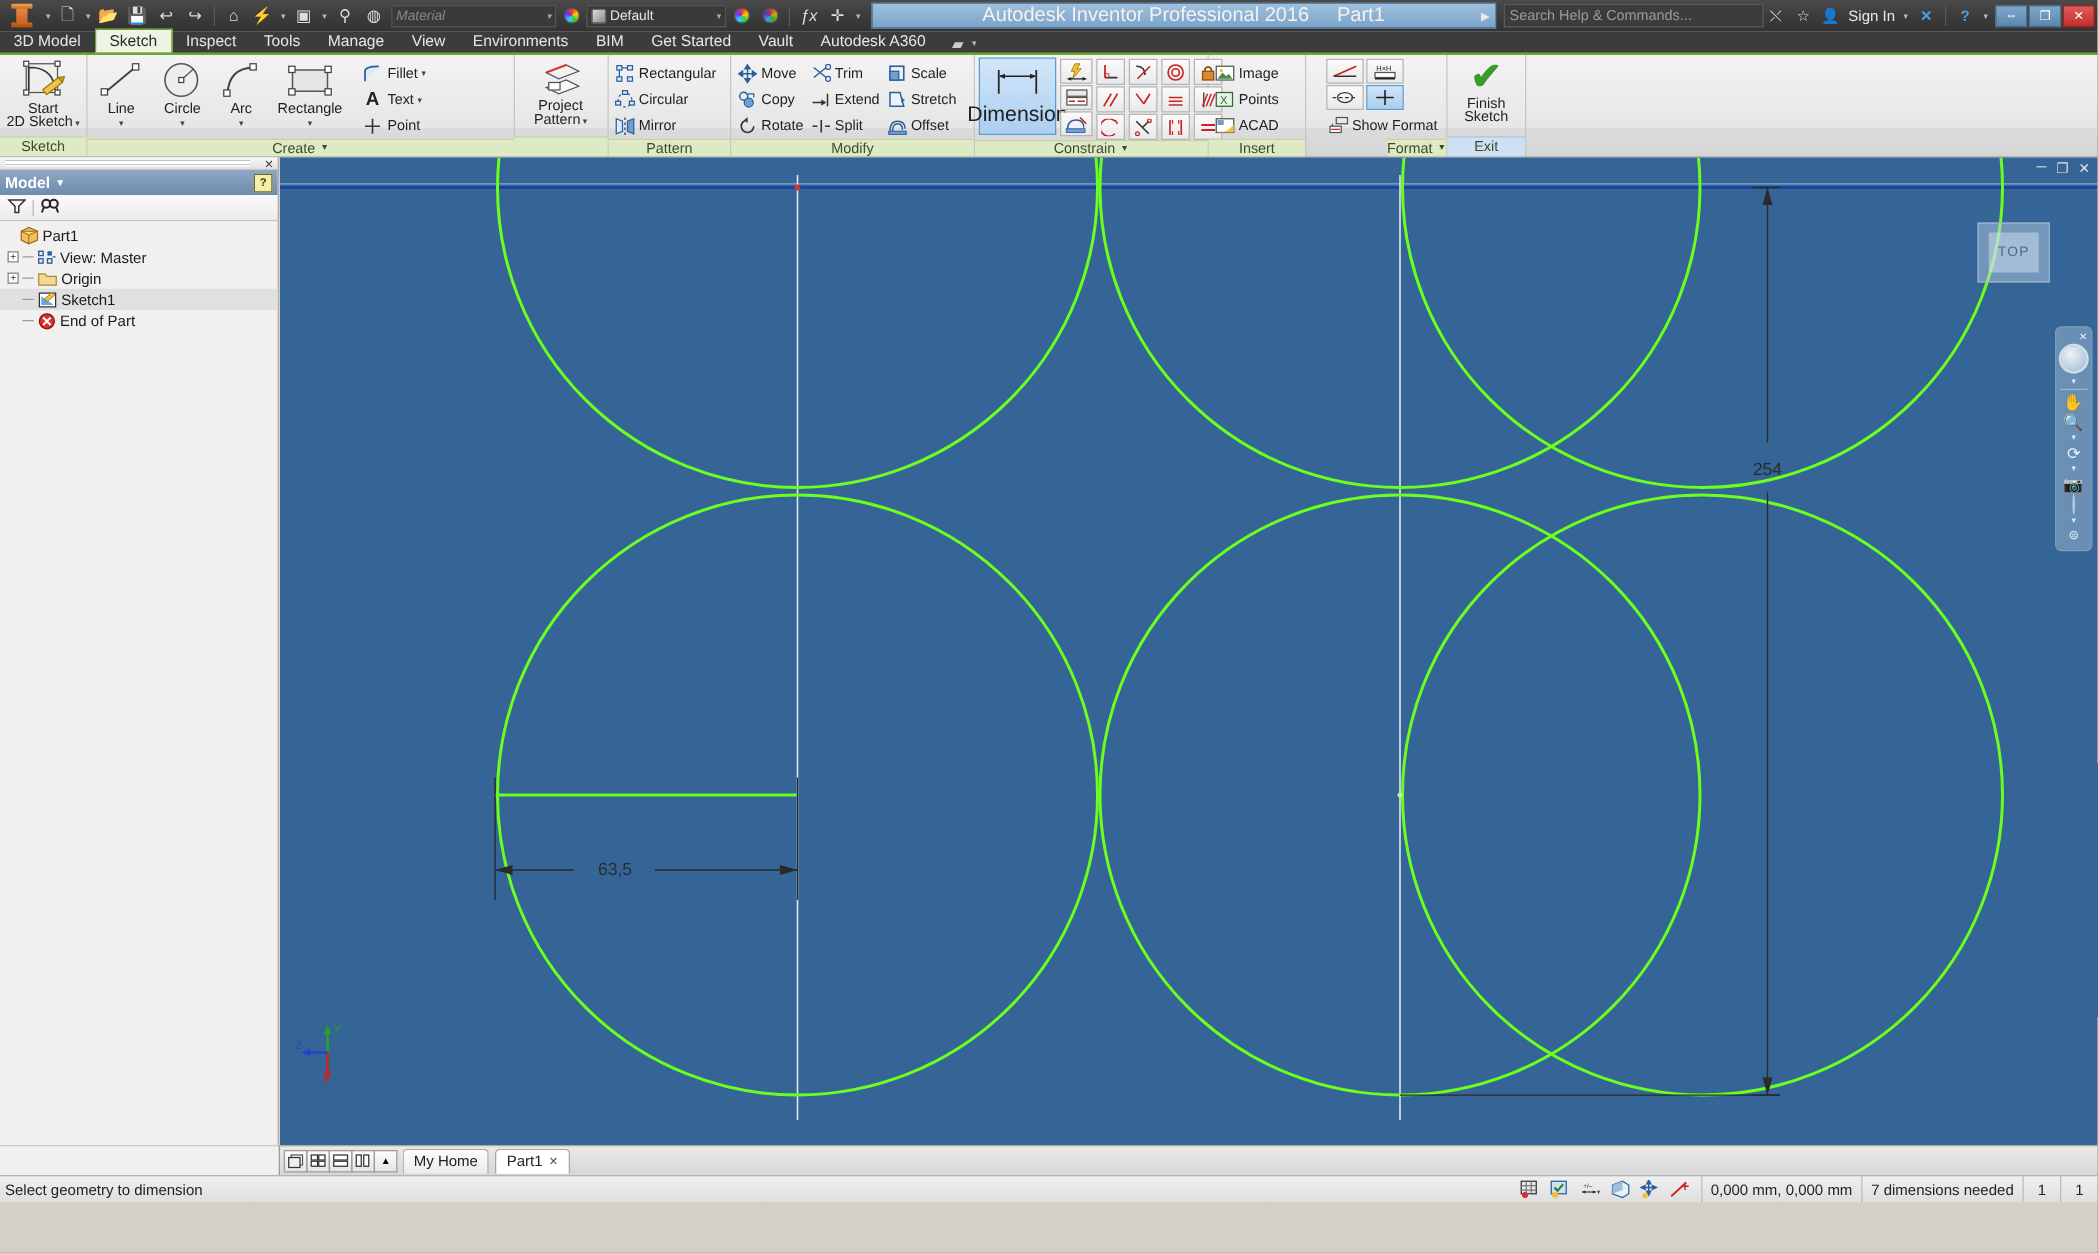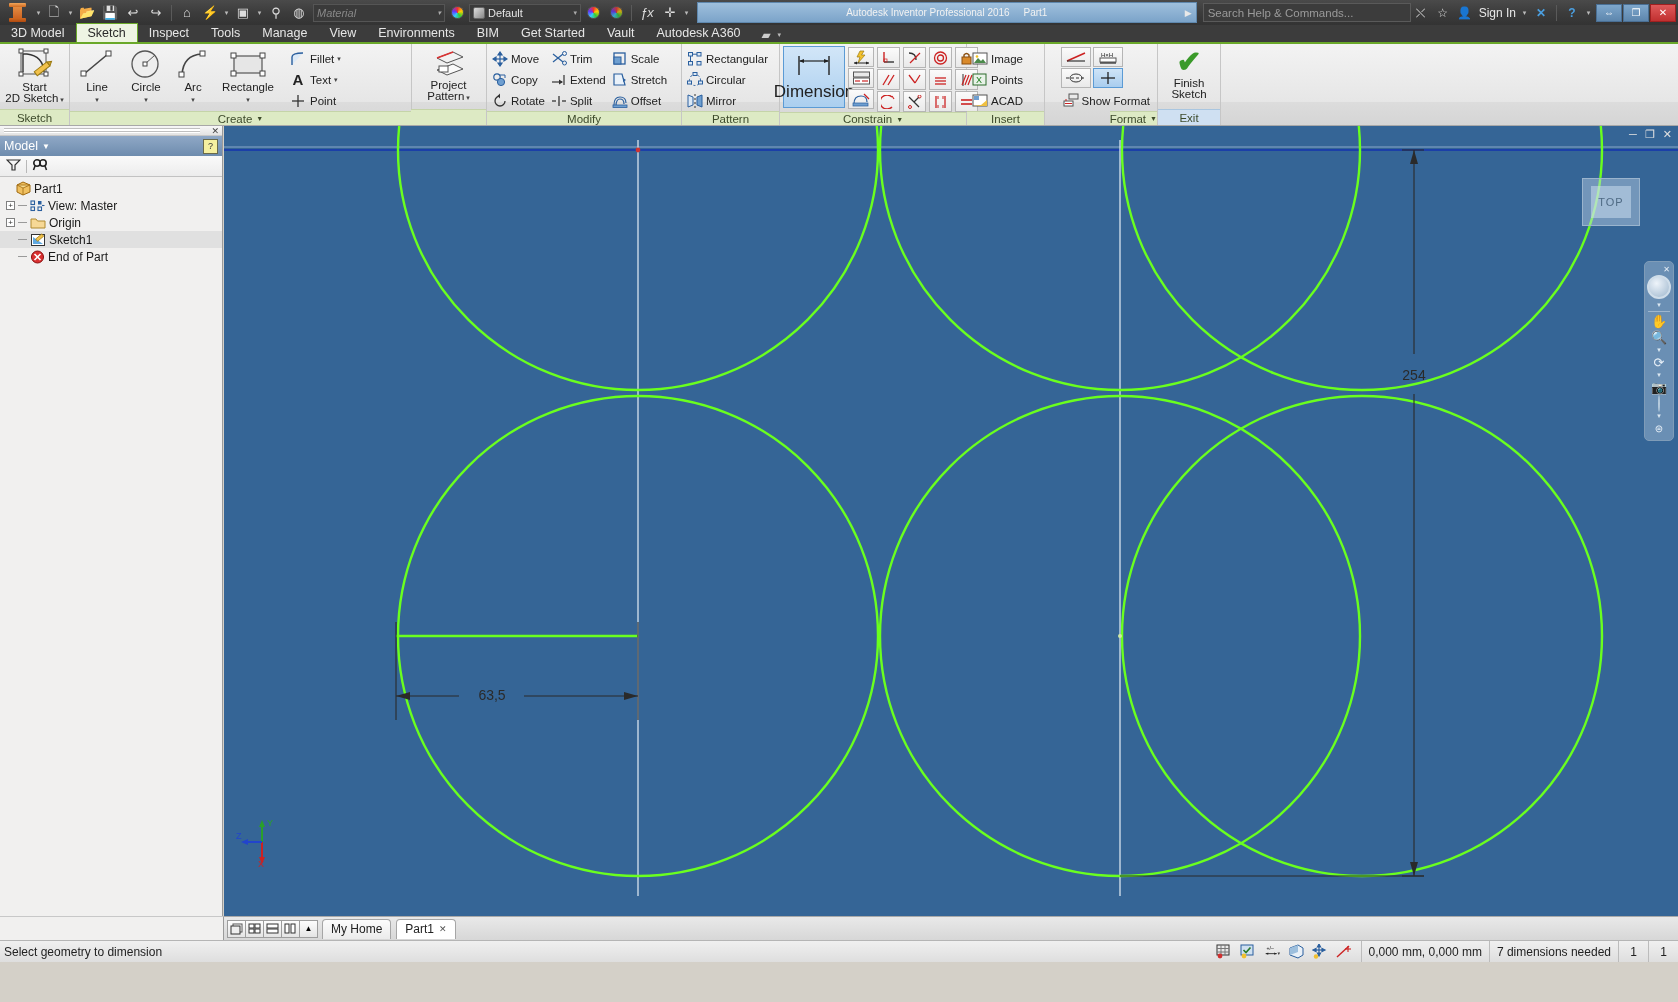--- a/index.html
+++ b/index.html
@@ -59,21 +59,21 @@
   .swatch-color { width:13px;height:13px;border-radius:50%;
     background: conic-gradient(#e33,#fc0,#3c3,#3cf,#63f,#e33); border:1px solid #555; }
 
   .title-center {
     flex: 1; height: 21px; margin: 0 6px;
     background: linear-gradient(to bottom,#9fc0dd,#7ba3c9);
     border: 1px solid #5f88ae;
     display: flex; align-items: center; justify-content: center;
     position: relative;
   }
-  .title-text { color: #f2f2f2; font-size: 10px; white-space: nowrap; }
+  .title-text { color: #f2f2f2; font-size: 16px; white-space: nowrap; }
   .title-center .tarrow { position:absolute; right:4px; color:#e8e8e8; font-size:9px; }
 
   .search-box {
     width: 208px; height: 19px; background: #3c3c3c; border: 1px solid #5a5a5a;
     color: #9a9a9a; font-size: 11.5px; display: flex; align-items: center; padding: 0 4px;
   }
   .tb-right { display: flex; align-items: center; gap: 2px; padding-right: 2px; }
   .tb-icon { width: 20px; height: 20px; display:flex;align-items:center;justify-content:center;color:#ddd;font-size:12px; }
   .signin { color: #e8e8e8; font-size: 12px; padding: 0 2px; }
   .winbtns { display:flex; }
@@ -156,21 +156,21 @@
   .br-grip {
     height: 10px; background: linear-gradient(to bottom,#f7f7f7,#e3e3e3);
     border-bottom: 1px solid #c8c8c8; display:flex; align-items:center; justify-content:flex-end;
     padding-right: 3px; position: relative;
   }
   .br-grip .lines { position:absolute; left:4px; top:2px; right:22px; height:5px;
      background: repeating-linear-gradient(to bottom,#c0c0c0 0 1px,#fff 1px 3px); }
   .br-grip .x { font-size: 9px; color:#444; }
   .br-header {
     height: 20px; background: linear-gradient(to bottom,#8fa8c6,#6e8cae);
-    color: #fff; font-size: 12.5px; font-weight: normal;
+    color: #fff; font-size: 12.5px; font-weight: bold;
     display: flex; align-items: center; padding: 0 4px; gap: 4px;
   }
   .br-header .cv { font-size: 8px; }
   .br-header .hbtn {
     margin-left: auto; width: 15px; height: 15px; background: #f5f0a0;
     border: 1px solid #6a6a4a; font-size: 9px; color: #333;
     display:flex;align-items:center;justify-content:center;
   }
   .br-tools {
     height: 21px; background: linear-gradient(to bottom,#fafafa,#ececec);
@@ -497,20 +497,64 @@
             <span>Project</span><br>
             <span>Pattern</span><span class="cv"> ▾</span>
           </div>
         </div>
       </div>
       <div class="panel-title">
         <span></span>
       </div>
     </div>
 
+    <div class="panel" style="width:98px;">
+      <div class="panel-body" style="padding-top:4px;">
+        <div class="col">
+          <div class="smallbtn">
+            <span class="ico">
+              <svg width="16" height="16" viewBox="0 0 16 16">
+                <rect x="1.5" y="1.5" width="4" height="3.5" fill="#dce9f6" stroke="#2a5f9e"></rect>
+                <rect x="10" y="1.5" width="4" height="3.5" fill="#dce9f6" stroke="#2a5f9e"></rect>
+                <rect x="1.5" y="10.5" width="4" height="3.5" fill="#dce9f6" stroke="#2a5f9e"></rect>
+                <rect x="10" y="10.5" width="4" height="3.5" fill="#dce9f6" stroke="#2a5f9e"></rect>
+                <line x1="3.5" y1="5" x2="3.5" y2="10.5" stroke="#2a5f9e"></line>
+                <line x1="5.5" y1="3.2" x2="10" y2="3.2" stroke="#2a5f9e"></line>
+              </svg>
+            </span>
+            <span>Rectangular</span>
+          </div>
+          <div class="smallbtn">
+            <span class="ico">
+              <svg width="16" height="16" viewBox="0 0 16 16">
+                <circle cx="8" cy="8" r="5.5" fill="none" stroke="#2a5f9e" stroke-dasharray="2 2"></circle>
+                <rect x="6" y="0.5" width="4" height="3" fill="#dce9f6" stroke="#2a5f9e"></rect>
+                <rect x="0.5" y="9" width="4" height="3" fill="#dce9f6" stroke="#2a5f9e"></rect>
+                <rect x="11.5" y="9" width="4" height="3" fill="#dce9f6" stroke="#2a5f9e"></rect>
+              </svg>
+            </span>
+            <span>Circular</span>
+          </div>
+          <div class="smallbtn">
+            <span class="ico">
+              <svg width="16" height="16" viewBox="0 0 16 16">
+                <path d="M1 2 L6 4 L6 12 L1 14 Z" fill="#dce9f6" stroke="#2a5f9e"></path>
+                <path d="M15 2 L10 4 L10 12 L15 14 Z" fill="#6f9fd0" stroke="#2a5f9e"></path>
+                <line x1="8" y1="1" x2="8" y2="15" stroke="#333" stroke-dasharray="2 2"></line>
+              </svg>
+            </span>
+            <span>Mirror</span>
+          </div>
+        </div>
+      </div>
+      <div class="panel-title">
+        <span>Pattern</span>
+      </div>
+    </div>
+
     <div class="panel" style="width:195px;">
       <div class="panel-body" style="padding-top:4px;">
         <div class="col">
           <div class="smallbtn">
             <span class="ico">
               <svg width="16" height="16" viewBox="0 0 16 16">
                   <g stroke="#2a5f9e" stroke-width="1.2" fill="#2a5f9e">
               <line x1="8" y1="2" x2="8" y2="14"></line>
                     <line x1="2" y1="8" x2="14" y2="8"></line>
               <polygon points="8,1 6,4 10,4"></polygon>
@@ -601,64 +645,20 @@
                 <path d="M4 13 Q4 6 8 6 Q12 6 12 11" fill="none" stroke="#2a5f9e" stroke-width="1.2"></path>
                 <rect x="1" y="12" width="14" height="2.5" fill="#6f9fd0" stroke="#2a5f9e" stroke-width=".8"></rect>
               </svg>
             </span>
             <span>Offset</span>
           </div>
         </div>
       </div>
       <div class="panel-title">
         <span>Modify</span>
-      </div>
-    </div>
-
-    <div class="panel" style="width:98px;">
-      <div class="panel-body" style="padding-top:4px;">
-        <div class="col">
-          <div class="smallbtn">
-            <span class="ico">
-              <svg width="16" height="16" viewBox="0 0 16 16">
-                <rect x="1.5" y="1.5" width="4" height="3.5" fill="#dce9f6" stroke="#2a5f9e"></rect>
-                <rect x="10" y="1.5" width="4" height="3.5" fill="#dce9f6" stroke="#2a5f9e"></rect>
-                <rect x="1.5" y="10.5" width="4" height="3.5" fill="#dce9f6" stroke="#2a5f9e"></rect>
-                <rect x="10" y="10.5" width="4" height="3.5" fill="#dce9f6" stroke="#2a5f9e"></rect>
-                <line x1="3.5" y1="5" x2="3.5" y2="10.5" stroke="#2a5f9e"></line>
-                <line x1="5.5" y1="3.2" x2="10" y2="3.2" stroke="#2a5f9e"></line>
-              </svg>
-            </span>
-            <span>Rectangular</span>
-          </div>
-          <div class="smallbtn">
-            <span class="ico">
-              <svg width="16" height="16" viewBox="0 0 16 16">
-                <circle cx="8" cy="8" r="5.5" fill="none" stroke="#2a5f9e" stroke-dasharray="2 2"></circle>
-                <rect x="6" y="0.5" width="4" height="3" fill="#dce9f6" stroke="#2a5f9e"></rect>
-                <rect x="0.5" y="9" width="4" height="3" fill="#dce9f6" stroke="#2a5f9e"></rect>
-                <rect x="11.5" y="9" width="4" height="3" fill="#dce9f6" stroke="#2a5f9e"></rect>
-              </svg>
-            </span>
-            <span>Circular</span>
-          </div>
-          <div class="smallbtn">
-            <span class="ico">
-              <svg width="16" height="16" viewBox="0 0 16 16">
-                <path d="M1 2 L6 4 L6 12 L1 14 Z" fill="#dce9f6" stroke="#2a5f9e"></path>
-                <path d="M15 2 L10 4 L10 12 L15 14 Z" fill="#6f9fd0" stroke="#2a5f9e"></path>
-                <line x1="8" y1="1" x2="8" y2="15" stroke="#333" stroke-dasharray="2 2"></line>
-              </svg>
-            </span>
-            <span>Mirror</span>
-          </div>
-        </div>
-      </div>
-      <div class="panel-title">
-        <span>Pattern</span>
       </div>
     </div>
 
     <div class="panel" style="width:187px;">
       <div class="panel-body" style="padding-top:2px; gap:3px;">
         <div class="dimbtn">
           <svg width="44" height="26" viewBox="0 0 44 26">
             <line x1="7" y1="3" x2="7" y2="22" stroke="#222" stroke-width="1.4"></line>
             <line x1="37" y1="3" x2="37" y2="22" stroke="#222" stroke-width="1.4"></line>
             <line x1="8" y1="8" x2="36" y2="8" stroke="#222" stroke-width="1.2"></line>

